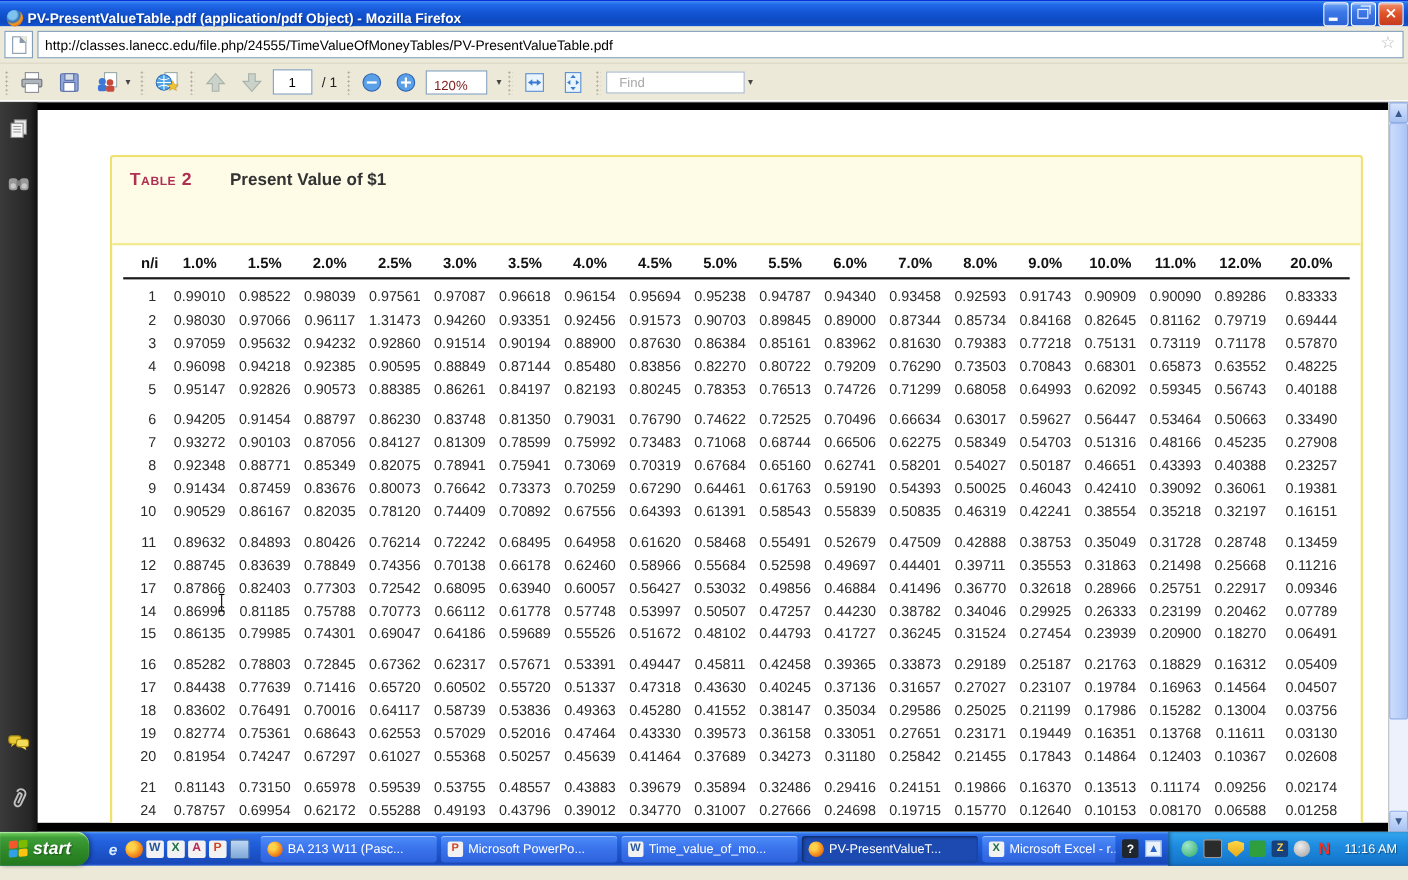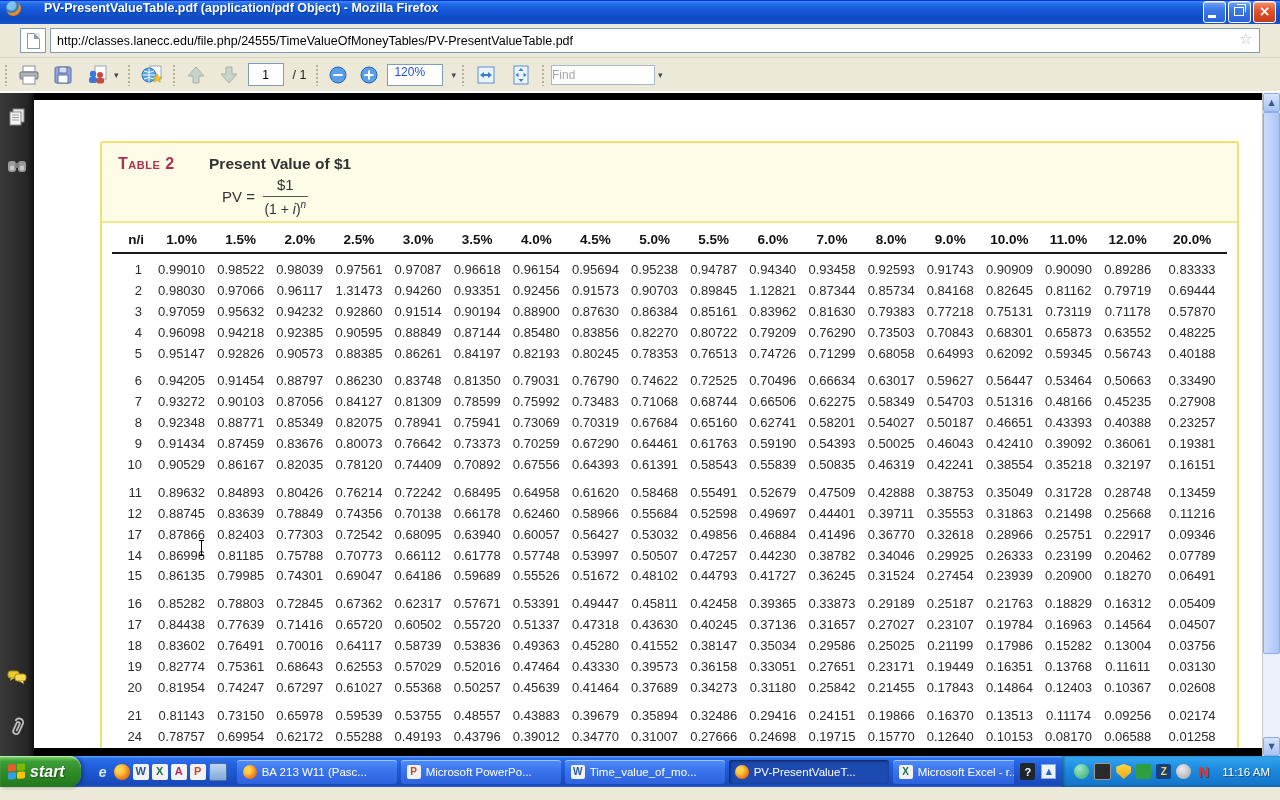--- a/index.html
+++ b/index.html
@@ -1,58 +1,58 @@
 <!DOCTYPE html>
 <html><head>
 <meta charset="utf-8">
 <style>
   html,body{margin:0;padding:0;width:1280px;height:800px;overflow:hidden;
     font-family:"Liberation Sans",sans-serif;-webkit-font-smoothing:antialiased;}
   .screen{position:relative;width:1280px;height:800px;background:#ECE9D8;overflow:hidden;}
 
   
-  .titlebar{height:23px;display:flex;align-items:flex-start;padding:0 4px;
+  .titlebar{height:23px;display:flex;align-items:flex-end;padding:0 4px;
     background:linear-gradient(180deg,#3B8BF5 0%,#2168E8 14%,#1355D4 45%,#0E49BE 80%,#1355D4 100%);
-    border-top:1px solid #0831D9;gap:19px;}
+    border-top:1px solid #0831D9;}
   .ffico{width:15px;height:15px;border-radius:50%;margin:0 4px 0 2px;flex:0 0 auto;
     background:radial-gradient(circle at 35% 30%,#7EC3F0 0 28%,#2E6FB8 45%,#F59B1E 60%,#D9570F 85%,#B23E08);}
   .title-text{color:#fff;font-weight:700;font-size:12.5px;text-shadow:1px 1px 1px #0A3A9E;flex:1;
     white-space:nowrap;overflow:hidden;}
   .winbtns{display:flex;gap:2px;}
   .wbtn{width:21px;height:20px;border-radius:3px;border:1px solid #fff;position:relative;
     background:linear-gradient(180deg,#6FA5F5 0%,#3C77E8 40%,#2B62D4 100%);box-shadow:inset 0 1px 0 rgba(255,255,255,.5);}
   .wbtn.close{background:linear-gradient(180deg,#F0926F 0%,#E2542A 45%,#C43C1C 100%);}
   .g-min{position:absolute;left:4px;bottom:4px;width:8px;height:3px;background:#fff;}
   .g-restore{position:absolute;left:5px;top:5px;width:8px;height:7px;border:1.5px solid #fff;background:transparent;}
   .g-restore::before{content:"";position:absolute;left:2px;top:-4px;width:8px;height:7px;border:1.5px solid #fff;border-bottom:none;border-left:none;}
   .g-close{position:absolute;inset:0;color:#fff;font-weight:700;font-size:14px;line-height:19px;text-align:center;
     font-family:"DejaVu Sans",sans-serif;}
 
   
-  .urlbar{height:33px;display:flex;align-items:center;background:#ECE9D8;border-bottom:1px solid #D8D4C4;padding:0 20px;gap:4px;}
+  .urlbar{height:33px;display:flex;align-items:center;background:#ECE9D8;border-bottom:1px solid #D8D4C4;padding:0 4px;gap:4px;}
   .favbox{width:24px;height:23px;background:#fff;border:1px solid #7F9DB9;display:flex;align-items:center;justify-content:center;}
   .docico{width:11px;height:14px;background:#fff;border:1px solid #8899AA;position:relative;}
   .docico::before{content:"";position:absolute;right:-1px;top:-1px;border:3px solid #ECE9D8;border-left-color:#8899AA;border-bottom-color:#8899AA;}
   .urlinput{flex:1;height:23px;border:1px solid #7F9DB9;background:#fff;font-size:12.5px;padding:0 22px 0 6px;
     font-family:"Liberation Sans",sans-serif;color:#000;}
   .urlwrap{position:relative;flex:1;display:flex;}
   .star{position:absolute;right:6px;top:4px;width:15px;height:15px;color:#B8B8B8;font-size:15px;line-height:15px;
     font-family:"DejaVu Sans",sans-serif;}
 
   
   .toolbar{height:33px;display:flex;align-items:center;background:#ECE9D8;padding:0 4px;gap:5px;border-bottom:1px solid #FFFFFF;}
   .grip{width:5px;height:22px;background-image:radial-gradient(#B4AF9A 32%,transparent 33%);background-size:4px 4px;}
   .tbtn{height:26px;display:flex;align-items:center;justify-content:center;padding:0 2px;border:1px solid transparent;border-radius:2px;}
   .pageno{width:30px;height:19px;border:1px solid #7F9DB9;background:#fff;text-align:center;font-size:12px;
     font-family:"Liberation Sans",sans-serif;}
   .pagetotal{font-size:12.5px;color:#222;margin:0 4px;}
-  .zoombox{width:48px;height:20px;border:1px solid #7F9DB9;background:#fff;font-size:12px;display:flex;align-items:flex-start;padding-left:6px;color:#1d4ed8;}
+  .zoombox{width:48px;height:20px;border:1px solid #7F9DB9;background:#fff;font-size:12px;display:flex;align-items:flex-end;padding-left:6px;color:#7f1d1d;}
   .dd{font-family:"DejaVu Sans",sans-serif;font-size:9px;color:#444;margin-left:3px;}
   .findwrap{display:flex;align-items:center;}
-  .findinput{width:102px;height:18px;border:1px solid #A8B8C8;background:#fff;font-size:12px;padding:0 0;
+  .findinput{width:102px;height:18px;border:1px solid #A8B8C8;background:#fff;font-size:12px;padding:0 11px;
     font-family:"Liberation Sans",sans-serif;color:#333;}
   .findinput::placeholder{color:#A8A8A8;}
 
   
   .viewer{height:663px;display:flex;background:#000;position:relative;border-top:1px solid #fff;}
   .pdf-sidebar{width:34px;background:linear-gradient(90deg,#3A3A3A,#262626 80%,#101010);display:flex;flex-direction:column;align-items:center;padding-top:14px;gap:26px;}
   .sbspacer{flex:1;}
   .pdf-main{flex:1;display:flex;flex-direction:column;overflow:hidden;}
   .pdf-page{margin:7px 0 8px 0;background:#fff;flex:1;overflow:hidden;position:relative;}
 
@@ -290,27 +290,20 @@
           </svg>
       </span>
     </div>
 
     <div class="pdf-main">
       <div class="pdf-page">
         <div class="tablebox">
           <div class="tb-head">
             <span class="tb-label">Table 2</span>
             <span class="tb-title">Present Value of $1</span>
-            <div class="tb-formula">
-              <span>PV =</span>
-              <span class="frac">
-                <span class="num">$1</span>
-                <span class="den"><span>(1 + </span><span class="it">i</span><span>)</span><span class="sup">n</span></span>
-              </span>
-            </div>
           </div>
           <div class="tb-gridwrap">
             <div class="tb-cols">
                 <span class="c corner">n/i</span>
                 <span class="c">1.0%</span>
                 <span class="c">1.5%</span>
                 <span class="c">2.0%</span>
                 <span class="c">2.5%</span>
                 <span class="c">3.0%</span>
                 <span class="c">3.5%</span>
@@ -354,21 +347,21 @@
                   <span class="c">0.98030</span>
                   <span class="c">0.97066</span>
                   <span class="c">0.96117</span>
                   <span class="c">1.31473</span>
                   <span class="c">0.94260</span>
                   <span class="c">0.93351</span>
                   <span class="c">0.92456</span>
                   <span class="c">0.91573</span>
                   <span class="c">0.90703</span>
                   <span class="c">0.89845</span>
-                  <span class="c">1.12821</span>
+                  <span class="c">0.89000</span>
                   <span class="c">0.87344</span>
                   <span class="c">0.85734</span>
                   <span class="c">0.84168</span>
                   <span class="c">0.82645</span>
                   <span class="c">0.81162</span>
                   <span class="c">0.79719</span>
                   <span class="c">0.69444</span>
                 </div>
                 <div class="trow">
                   <span class="c n">3</span>

